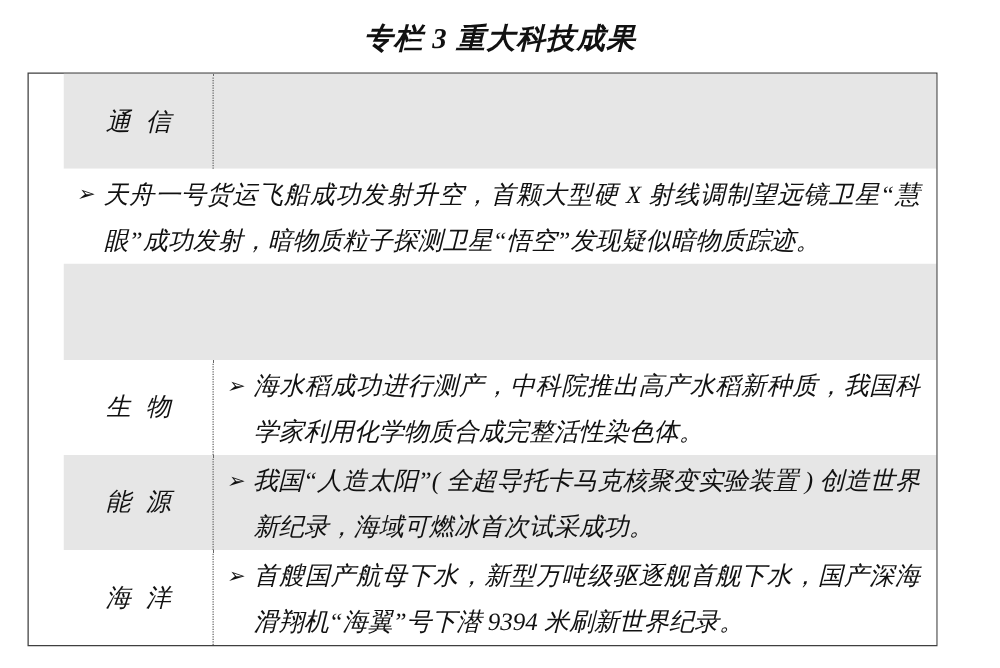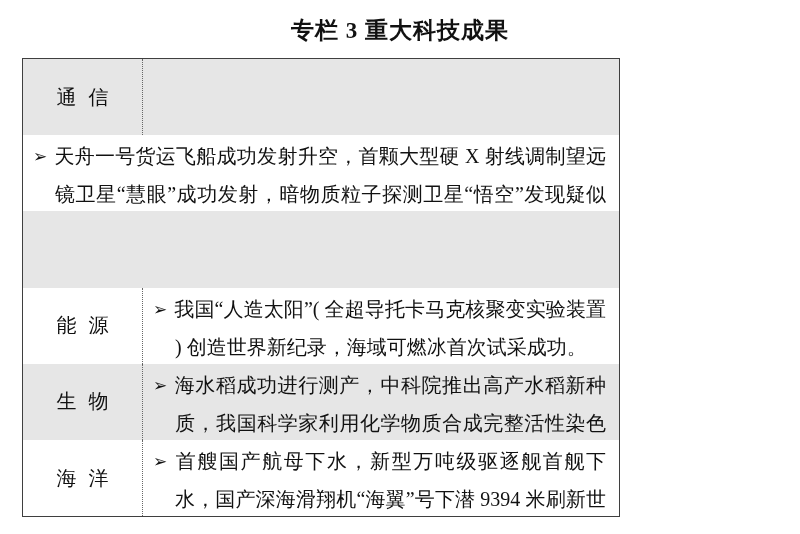--- a/index.html
+++ b/index.html
@@ -2,21 +2,21 @@
 <html style="--alt-row-bg: #e6e6e6; --row-bg: #ffffff; --border-color: #3f3f3f; --divider-color: #666666; --text-color: #111111;"><head>
 <meta charset="utf-8">
 <style>
   :root {
     --alt-row-bg: #e6e6e6;
     --row-bg: #ffffff;
     --border-color: #3f3f3f;
     --divider-color: #666666;
     --text-color: #111111;
   }
-  * { box-sizing: border-box; }
+  * { box-sizing: border-box; font-style: italic; }
   html, body {
     margin: 0;
     padding: 0;
     width: 800px;
     height: 534px;
     background: #ffffff;
     font-family: "Liberation Serif", "DejaVu Serif", serif;
     color: var(--text-color);
   }
   .page {
@@ -30,23 +30,24 @@
     padding-top: 15px;
     text-align: center;
     font-size: 23px;
     font-weight: bold;
     letter-spacing: 1px;
   }
   .achv-table {
     position: absolute;
     left: 22px;
     top: 58px;
-    width: 598px;
+    width: 728px;
     border: 1px solid var(--border-color);
     background: var(--row-bg);
+    padding-left: 28px;
   }
   .row {
     display: flex;
     height: 76.2px;
     align-items: stretch;
     background: var(--row-bg);
   }
   .row:nth-child(odd) { background: var(--alt-row-bg); }
   .cat-cell {
     flex: 0 0 120px;
@@ -87,27 +88,27 @@
     </div>
 
     <div class="row">
       <div class="content-cell"><span class="bullet">➢</span><span>天舟一号货运飞船成功发射升空，首颗大型硬 X 射线调制望远镜卫星“慧眼”成功发射，暗物质粒子探测卫星“悟空”发现疑似暗物质踪迹。</span></div>
     </div>
 
     <div class="row">
     </div>
 
     <div class="row">
-      <div class="cat-cell">能 源</div>
-      <div class="content-cell"><span class="bullet">➢</span><span>我国“人造太阳”( 全超导托卡马克核聚变实验装置 ) 创造世界新纪录，海域可燃冰首次试采成功。</span></div>
+      <div class="cat-cell">生 物</div>
+      <div class="content-cell"><span class="bullet">➢</span><span>海水稻成功进行测产，中科院推出高产水稻新种质，我国科学家利用化学物质合成完整活性染色体。</span></div>
     </div>
 
     <div class="row">
-      <div class="cat-cell">生 物</div>
-      <div class="content-cell"><span class="bullet">➢</span><span>海水稻成功进行测产，中科院推出高产水稻新种质，我国科学家利用化学物质合成完整活性染色体。</span></div>
+      <div class="cat-cell">能 源</div>
+      <div class="content-cell"><span class="bullet">➢</span><span>我国“人造太阳”( 全超导托卡马克核聚变实验装置 ) 创造世界新纪录，海域可燃冰首次试采成功。</span></div>
     </div>
 
     <div class="row">
       <div class="cat-cell">海 洋</div>
       <div class="content-cell"><span class="bullet">➢</span><span>首艘国产航母下水，新型万吨级驱逐舰首舰下水，国产深海滑翔机“海翼”号下潜 9394 米刷新世界纪录。</span></div>
     </div>
 
   </div>
 </div>
 

